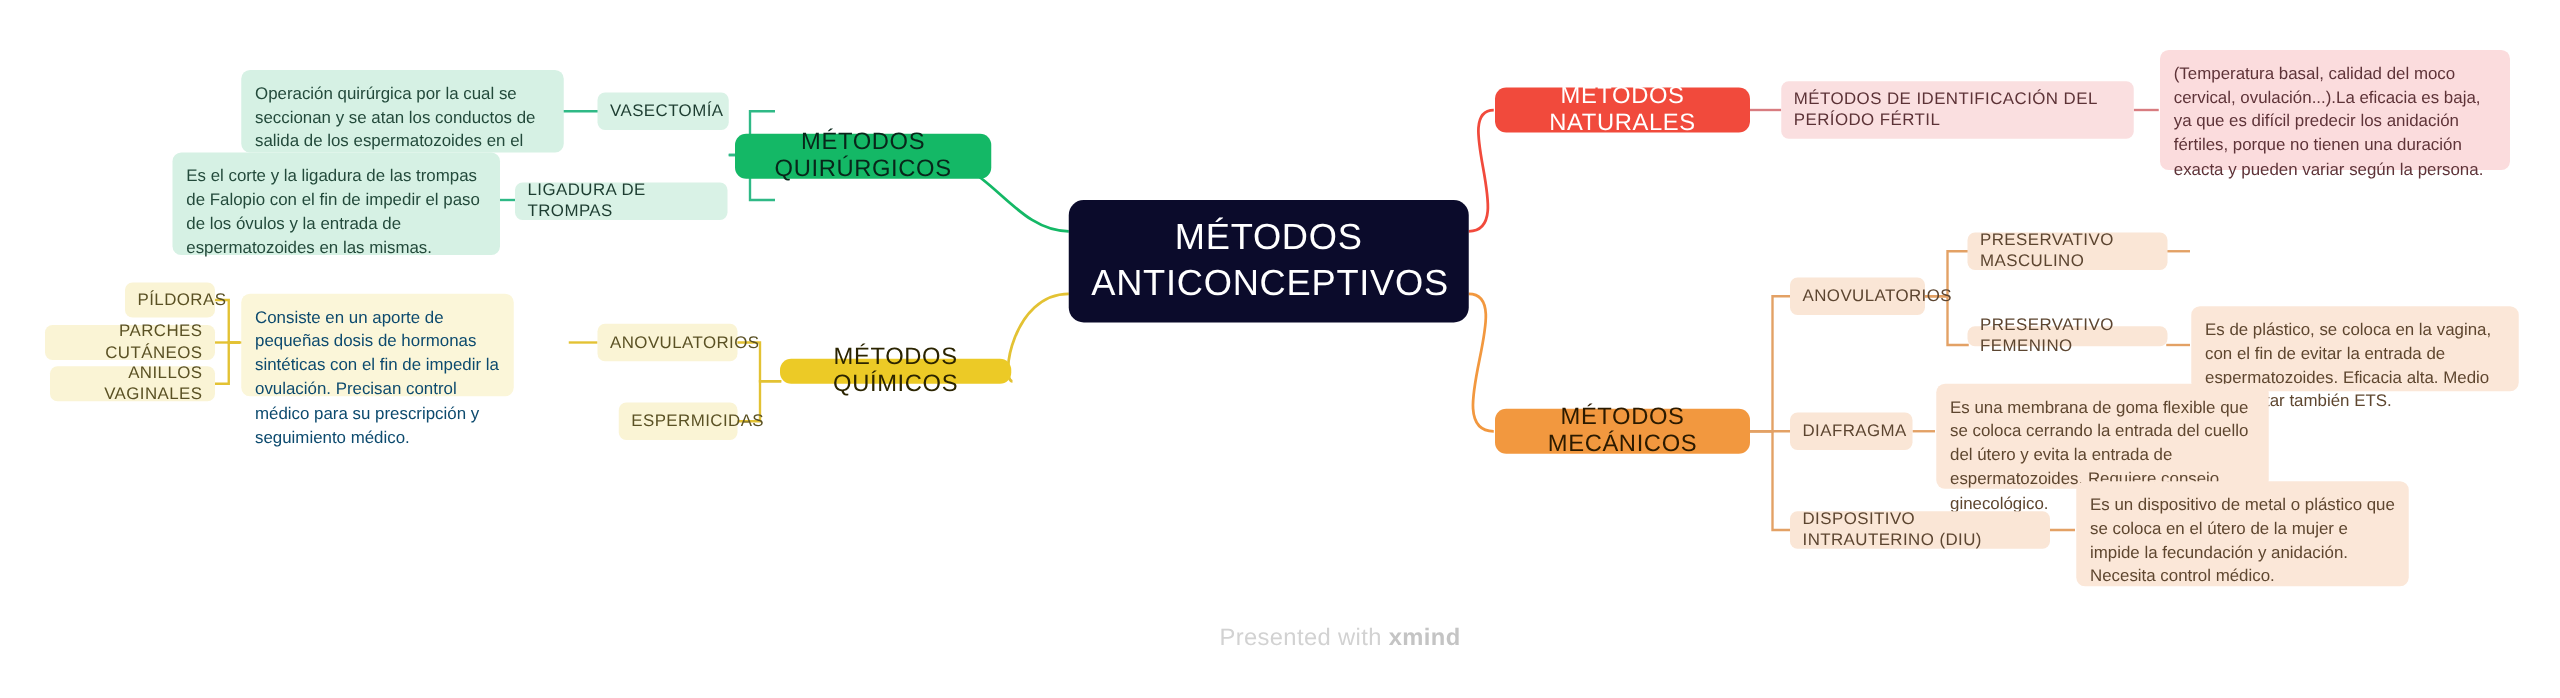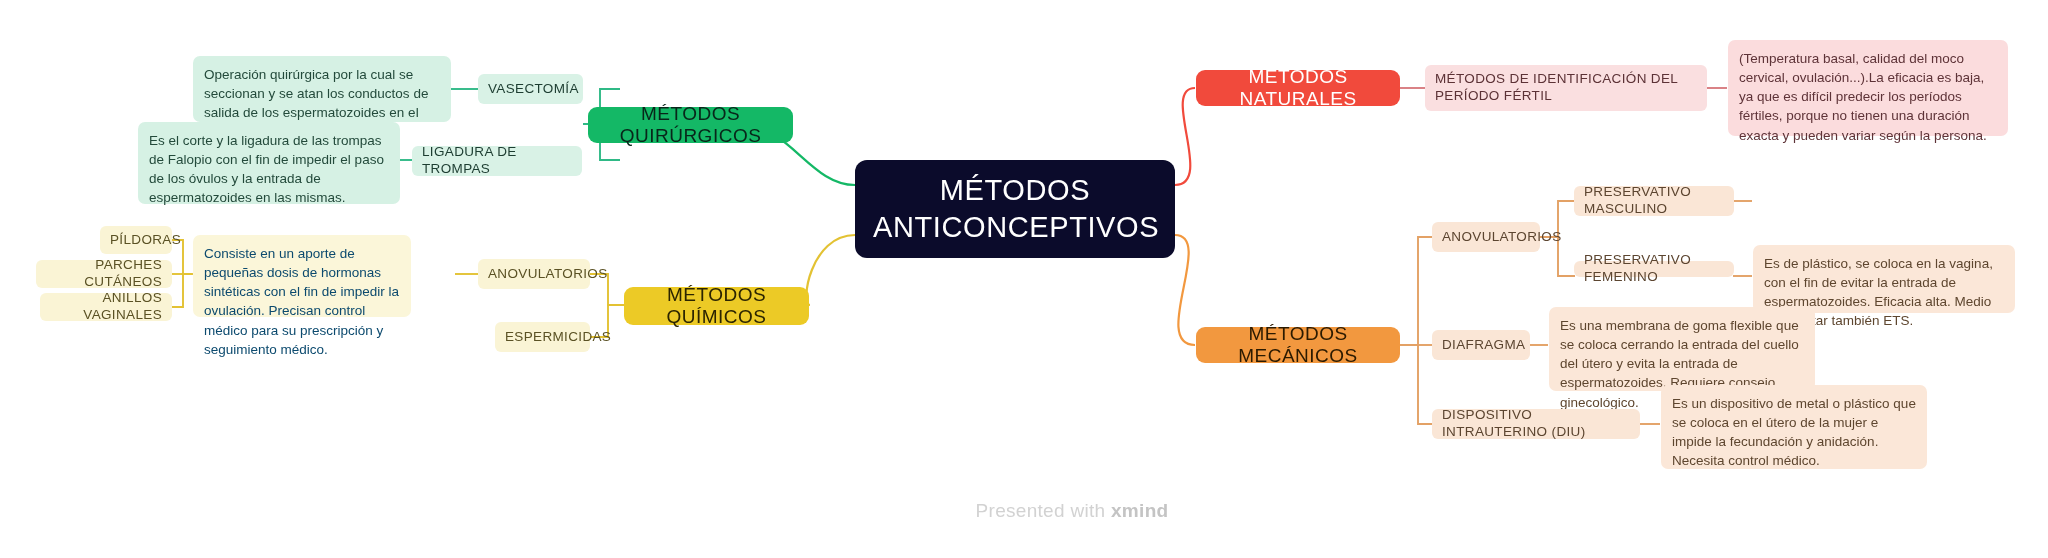--- a/index.html
+++ b/index.html
@@ -169,21 +169,21 @@
     <span>Operación quirúrgica por la cual se seccionan y se atan los conductos de salida de los espermatozoides en el hombre.</span>
   </div>
 
   <div class="node chip green" style="left:412px; top:146px; width:170px; height:30px;">
     <span>LIGADURA DE TROMPAS</span>
   </div>
   <div class="node note green" style="left:138px; top:122px; width:262px; height:82px;">
     <span>Es el corte y la ligadura de las trompas de Falopio con el fin de impedir el paso de los óvulos y la entrada de espermatozoides en las mismas.</span>
   </div>
 
-  <div class="node branch yellow" style="left:624px; top:287px; width:185px; height:38px;">
+  <div class="node branch yellow" style="left:624px; top:287px; width:185px; height:20px;">
     <span>MÉTODOS QUÍMICOS</span>
   </div>
 
   <div class="node chip yellow" style="left:478px; top:259px; width:112px; height:30px;">
     <span>ANOVULATORIOS</span>
   </div>
   <div class="node note yellow" style="left:193px; top:235px; width:218px; height:82px;">
     <span>Consiste en un aporte de pequeñas dosis de hormonas sintéticas con el fin de impedir la ovulación. Precisan control médico para su prescripción y seguimiento médico.</span>
   </div>
 
@@ -202,21 +202,21 @@
   </div>
 
   <div class="node branch red" style="left:1196px; top:70px; width:204px; height:36px;">
     <span>MÉTODOS NATURALES</span>
   </div>
 
   <div class="node chip red" style="left:1425px; top:65px; width:282px; height:46px; align-items:flex-start;">
     <span>MÉTODOS DE IDENTIFICACIÓN DEL PERÍODO FÉRTIL</span>
   </div>
   <div class="node note red" style="left:1728px; top:40px; width:280px; height:96px;">
-    <span>(Temperatura basal, calidad del moco cervical, ovulación...).La eficacia es baja, ya que es difícil predecir los períodos fértiles, porque no tienen una duración exacta y pueden variar según la persona.</span>
+    <span>(Temperatura basal, calidad del moco cervical, ovulación...).La eficacia es baja, ya que es difícil predecir los anidación fértiles, porque no tienen una duración exacta y pueden variar según la persona.</span>
   </div>
 
   <div class="node branch orange" style="left:1196px; top:327px; width:204px; height:36px;">
     <span>MÉTODOS MECÁNICOS</span>
   </div>
 
   <div class="node chip orange" style="left:1432px; top:222px; width:108px; height:30px;">
     <span>ANOVULATORIOS</span>
   </div>
 

